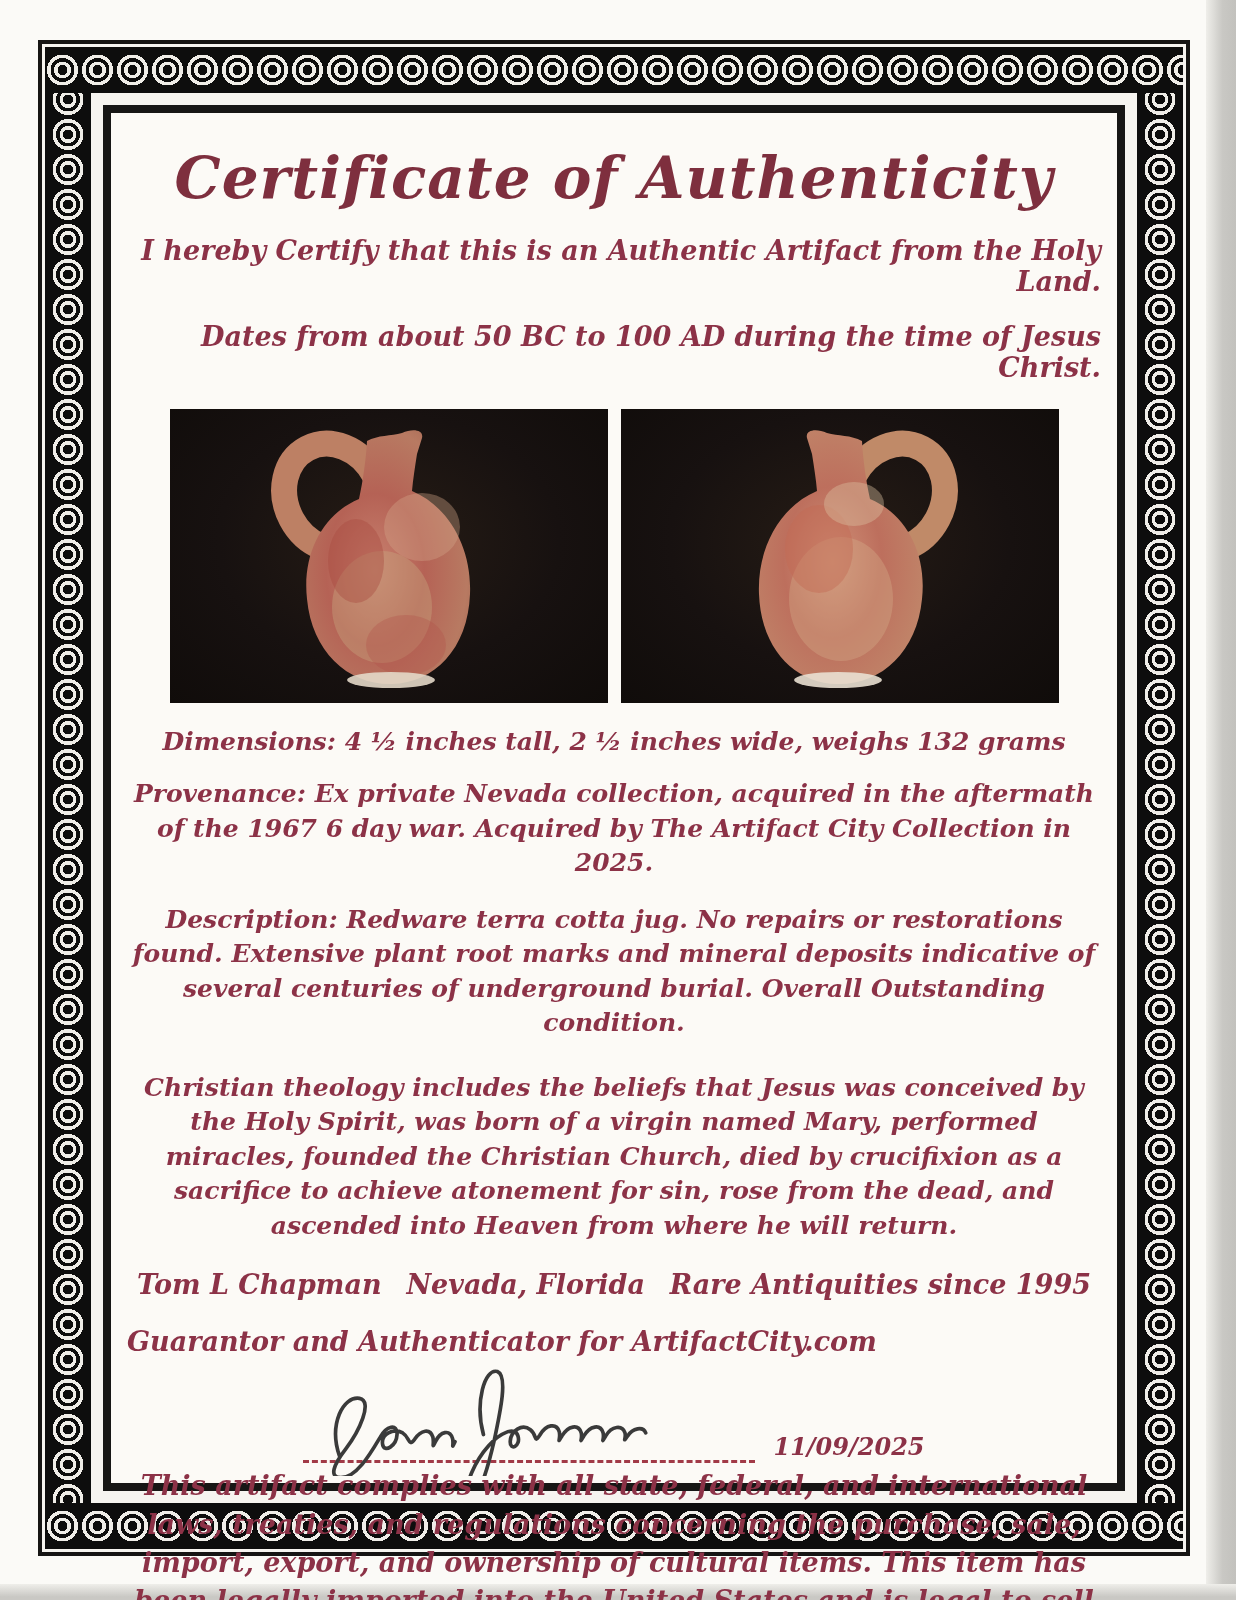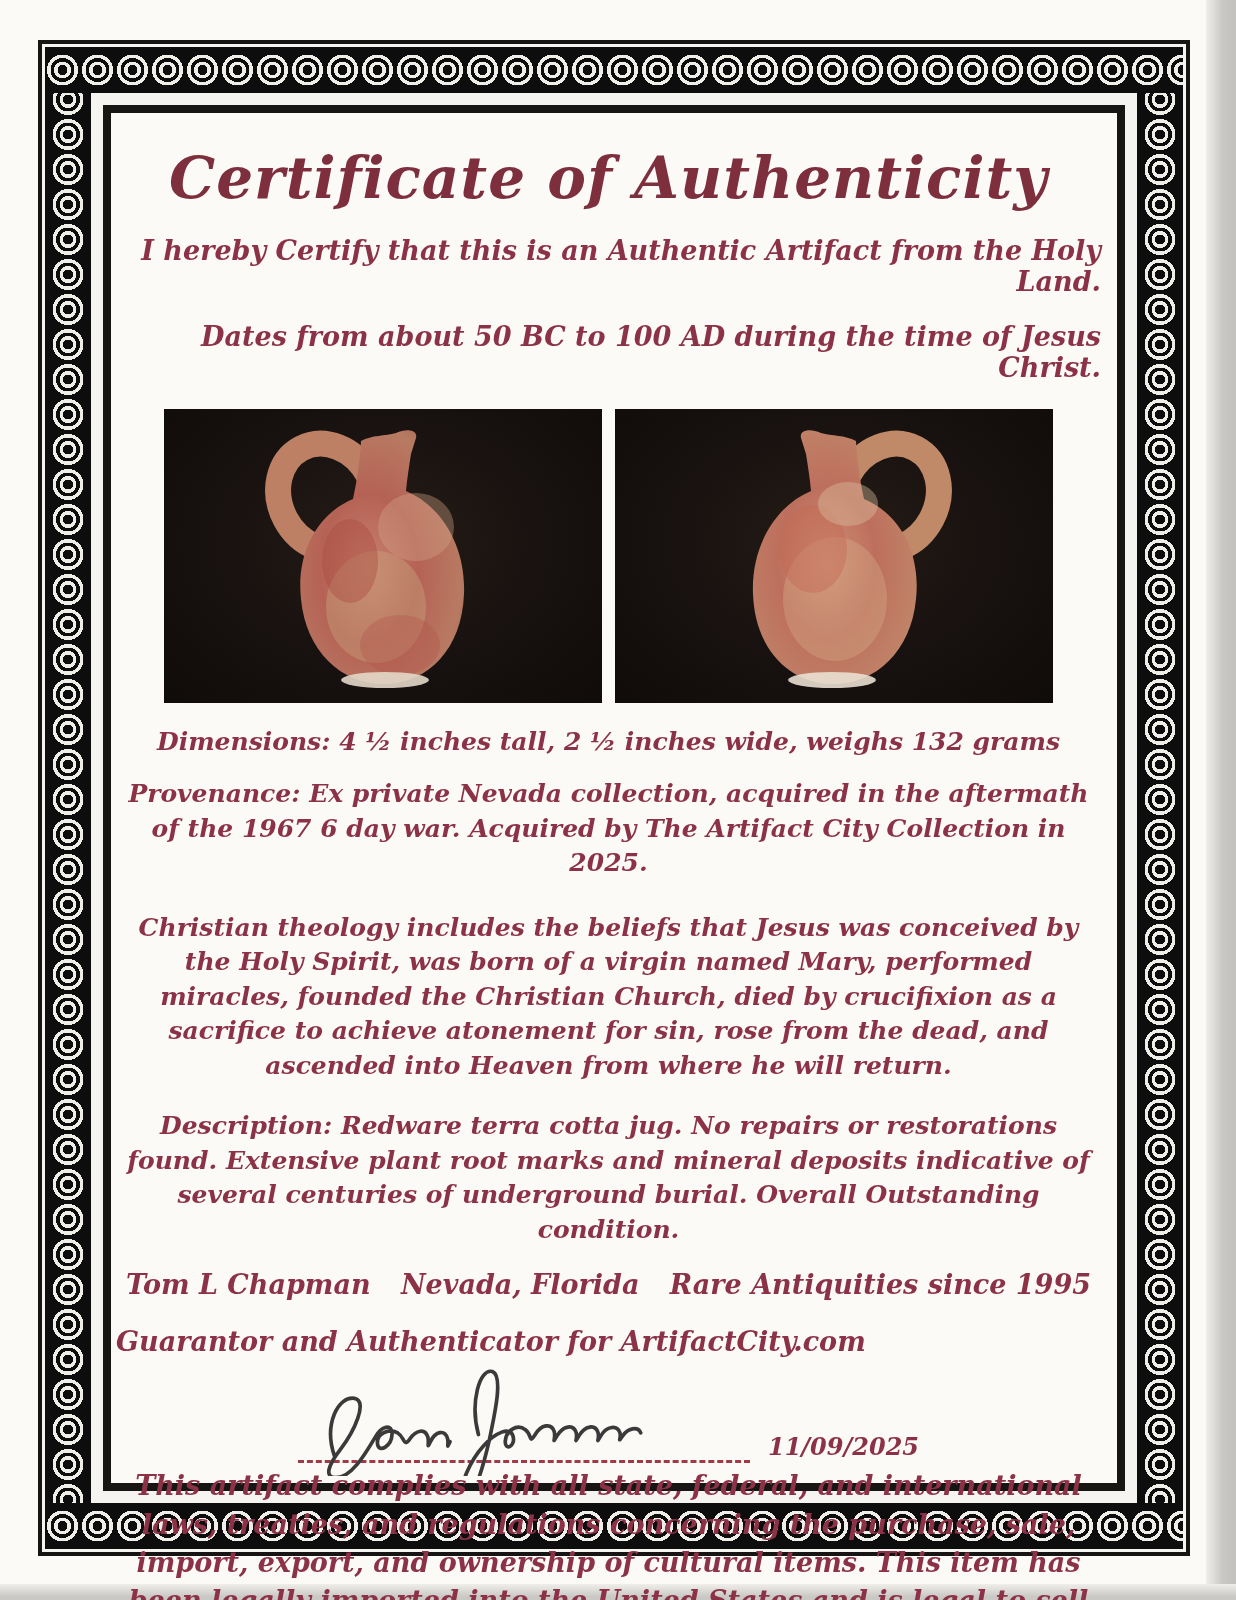--- a/index.html
+++ b/index.html
@@ -38,21 +38,21 @@
     background-position:left top, left bottom, left top, right top;
     background-repeat:repeat-x, repeat-x, repeat-y, repeat-y;
   }
   .gap{width:100%;height:100%;box-sizing:border-box;padding:12px;background:#f6f4f0;}
   .inner{
     width:100%;height:100%;box-sizing:border-box;
     border:8px solid #171615;background:#fcfaf6;
   }
   .content{
     box-sizing:border-box;width:100%;height:100%;
-    padding:16px 16px 0 5px;color:#8c3247;
+    padding:16px 16px 0 16px;color:#8c3247;
     font-style:italic;font-weight:bold;
   }
   h1.title{
     margin:18px 0 10px 0;text-align:center;
     font-size:58px;line-height:1.1;color:#7e2f3e;
     font-style:italic;font-weight:bold;letter-spacing:1px;
   }
   .sub{margin:24px 0 0 0;text-align:right;font-size:27px;color:#8c3247;}
   
   .photos{display:flex;justify-content:center;gap:13px;margin:26px 0 22px 0;}
@@ -155,23 +155,23 @@
                     <ellipse cx="221" cy="271" rx="44" ry="8" fill="#e9e0d2" opacity="0.9"></ellipse>
                   </g>
                 </svg>
               </div>
             </div>
 
             <p class="para tight"><span>Dimensions:</span> <span>4 ½ inches tall, 2 ½ inches wide, weighs 132 grams</span></p>
 
             <p class="para"><span>Provenance:</span> <span>Ex private Nevada collection, acquired in the aftermath of the 1967 6 day war. Acquired by The Artifact City Collection in 2025.</span></p>
 
+            <p class="para"><span>Description:</span> <span>Redware terra cotta jug. No repairs or restorations found. Extensive plant root marks and mineral deposits indicative of several centuries of underground burial. Overall Outstanding condition.</span></p>
+
             <p class="para theology">Christian theology includes the beliefs that Jesus was conceived by the Holy Spirit, was born of a virgin named Mary, performed miracles, founded the Christian Church, died by crucifixion as a sacrifice to achieve atonement for sin, rose from the dead, and ascended into Heaven from where he will return.</p>
-
-            <p class="para"><span>Description:</span> <span>Redware terra cotta jug. No repairs or restorations found. Extensive plant root marks and mineral deposits indicative of several centuries of underground burial. Overall Outstanding condition.</span></p>
 
             <div class="names-row">
               <span>Tom L Chapman</span>
               <span>Nevada, Florida</span>
               <span>Rare Antiquities since 1995</span>
             </div>
 
             <p class="guarantor">Guarantor and Authenticator for ArtifactCity.com</p>
 
             <div class="signature-row">

